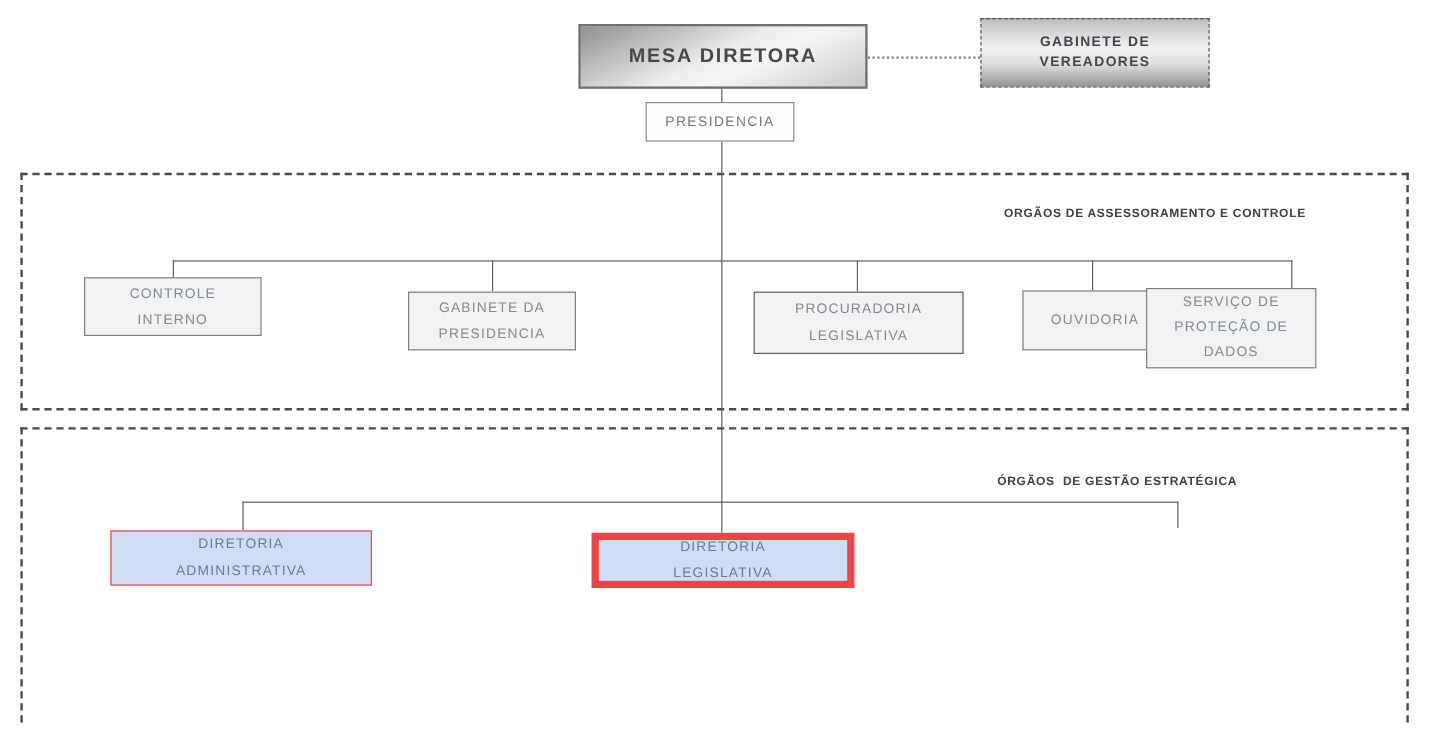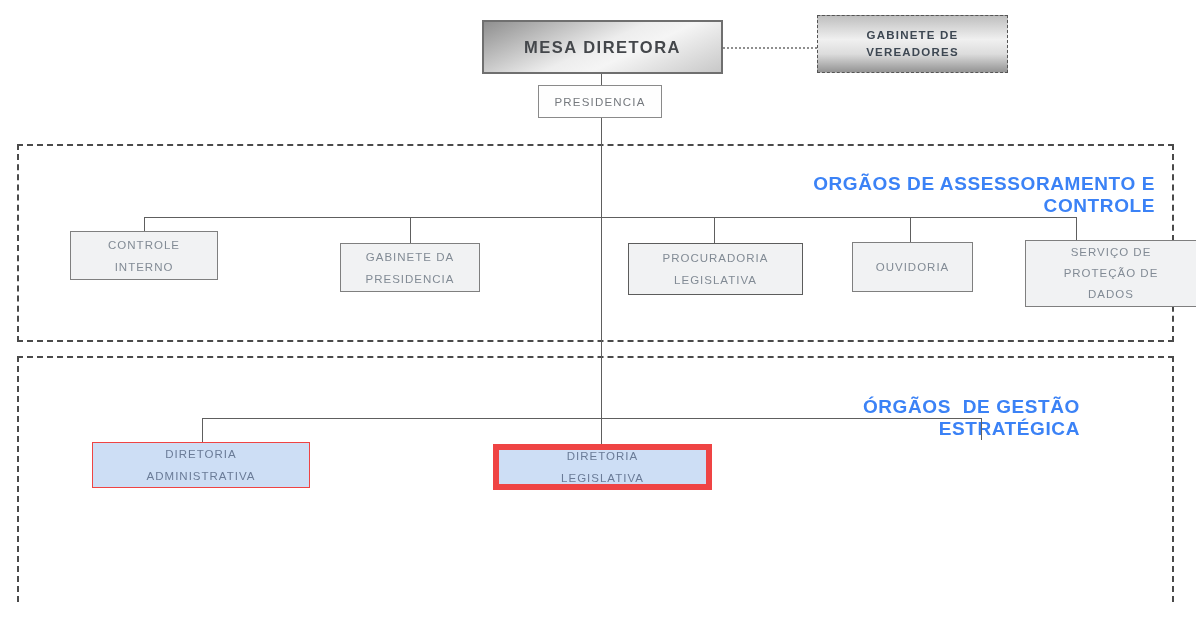--- a/index.html
+++ b/index.html
@@ -29,22 +29,22 @@
     border:1px dashed #555;color:#3d4752;font-weight:bold;
     font-size:11.5px;letter-spacing:1.2px;line-height:1.5;
   }
   .presid{
     background:#fefefe;border:1px solid #8a8a8a;color:#75797e;
     font-size:11.5px;letter-spacing:1.2px;
   }
   .region{position:absolute;box-sizing:border-box;border:2px dashed #4a4a4a;}
   .region.open-bottom{border-bottom:none;}
   .sec-title{
-    position:absolute;color:#3b82f6;font-weight:bold;font-size:19px;
-    letter-spacing:0.6px;text-align:right;white-space:pre-wrap;
+    position:absolute;color:#404040;font-weight:bold;font-size:10px;
+    letter-spacing:0.6px;text-align:center;white-space:pre-wrap;
   }
   .hline{position:absolute;height:0;border-top:1.2px solid #5e5e5e;}
   .vline{position:absolute;width:0;border-left:1.2px solid #5e5e5e;}
   .dotline{position:absolute;height:0;border-top:2px dotted #8f8f8f;}
 </style>
 </head>
 <body>
 
 <div class="canvas">
 
@@ -80,21 +80,21 @@
 INTERNO</div>
 
   <div class="box node-gray" style="left:340px;top:243px;width:140px;height:49px;">GABINETE DA
 PRESIDENCIA</div>
 
   <div class="box node-gray" style="left:628px;top:243px;width:175px;height:52px;border-width:1.5px;border-color:#5c5c5c;">PROCURADORIA
 LEGISLATIVA</div>
 
   <div class="box node-gray" style="left:852px;top:242px;width:121px;height:50px;">OUVIDORIA</div>
 
-  <div class="box node-gray" style="left:1025px;top:240px;width:172px;height:67px;line-height:21px;">SERVIÇO DE
+  <div class="box node-gray" style="left:955px;top:240px;width:142px;height:67px;line-height:21px;">SERVIÇO DE
 PROTEÇÃO DE
 DADOS</div>
 
   <div class="box node-blue" style="left:92px;top:442px;width:218px;height:46px;border-width:1.5px;">DIRETORIA
 ADMINISTRATIVA</div>
 
   <div class="box node-blue" style="left:493px;top:444px;width:219px;height:46px;">DIRETORIA
 LEGISLATIVA</div>
 
 

